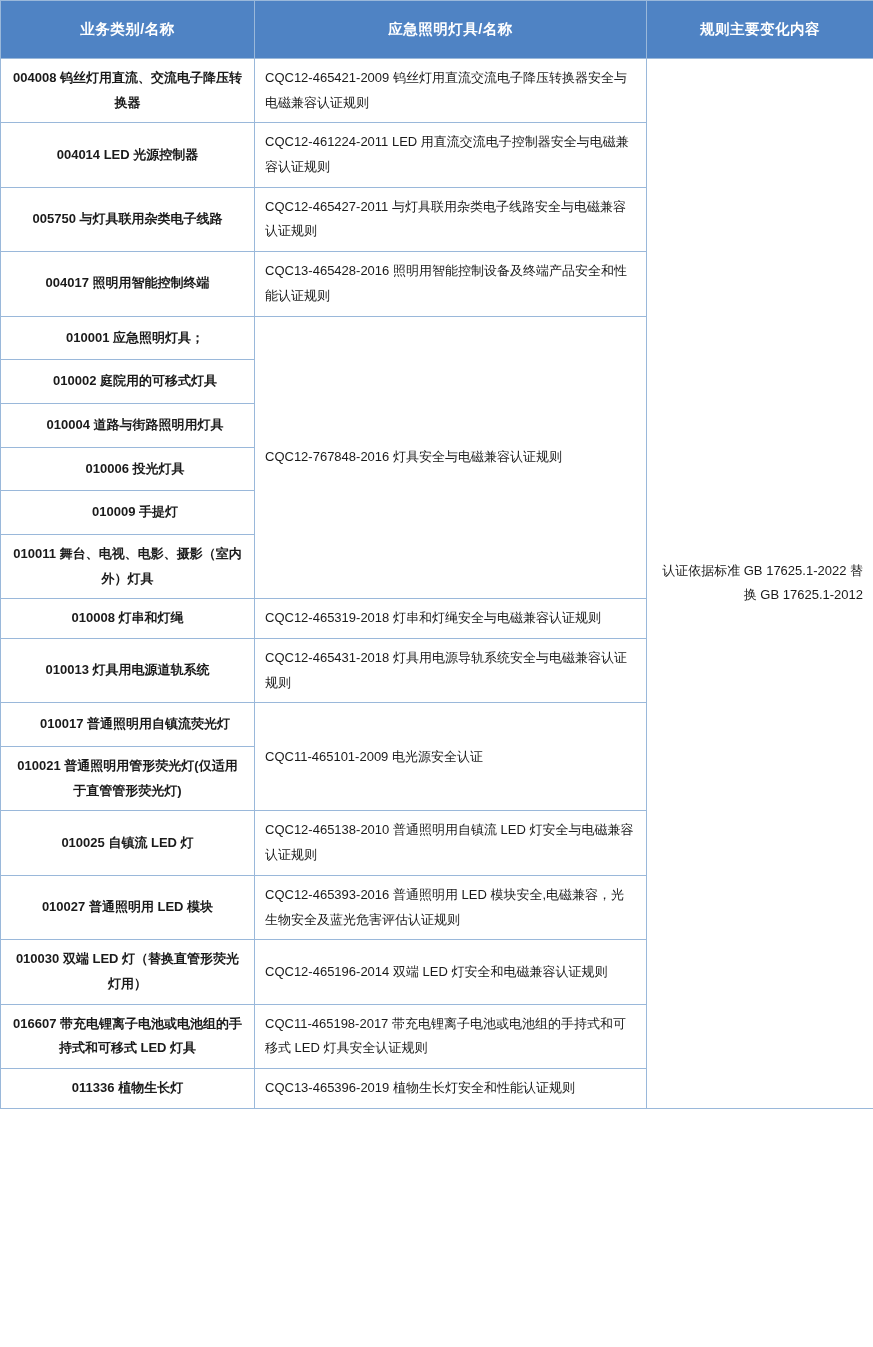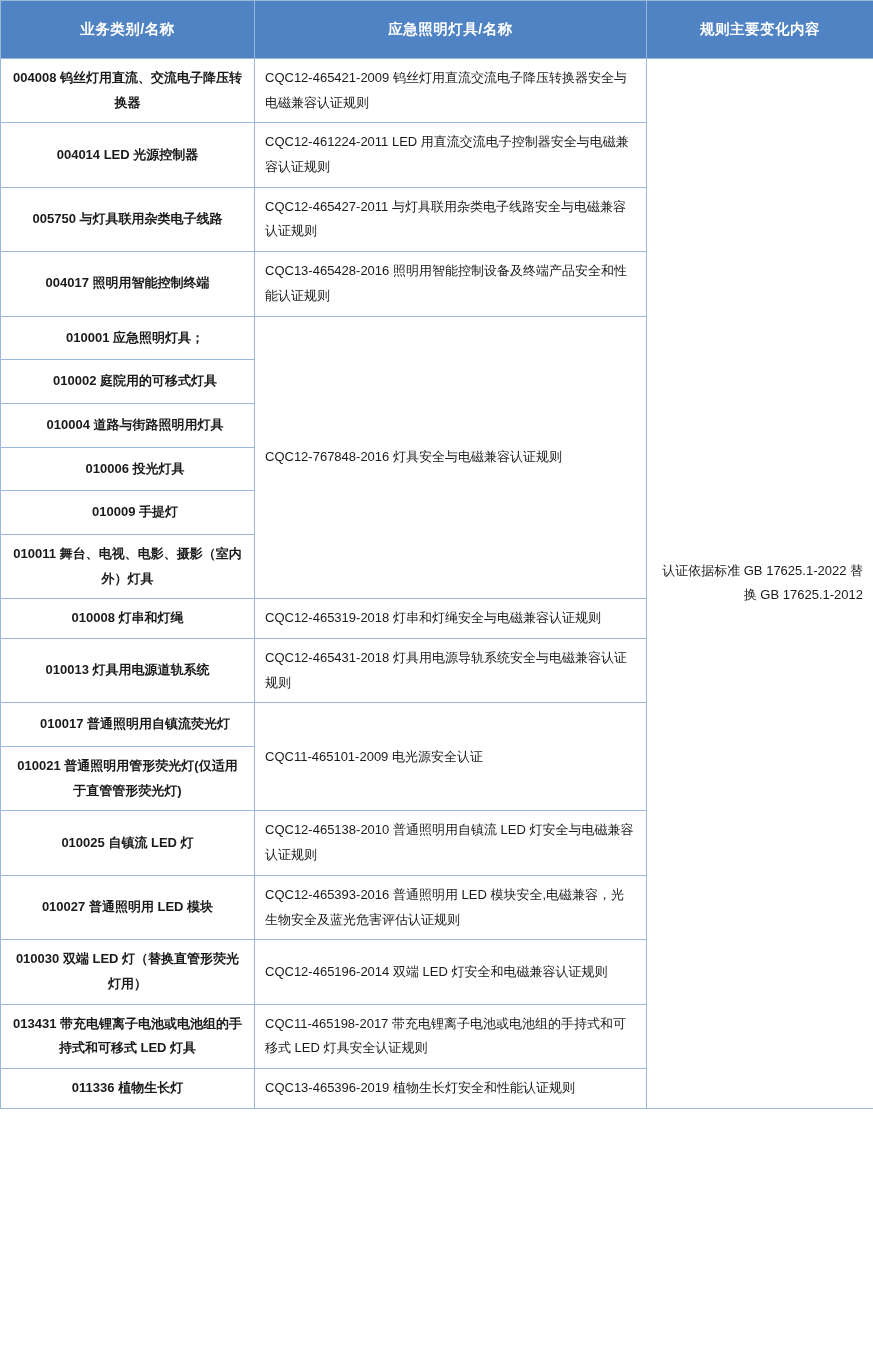--- a/index.html
+++ b/index.html
@@ -141,21 +141,21 @@
     </tr>
     <tr>
       <td class="cat">010027 普通照明用 LED 模块</td>
       <td class="rule">CQC12-465393-2016 普通照明用 LED 模块安全,电磁兼容，光生物安全及蓝光危害评估认证规则</td>
     </tr>
     <tr>
       <td class="cat">010030 双端 LED 灯（替换直管形荧光灯用）</td>
       <td class="rule rule-alt">CQC12-465196-2014 双端 LED 灯安全和电磁兼容认证规则</td>
     </tr>
     <tr>
-      <td class="cat">013431 带充电锂离子电池或电池组的手持式和可移式 LED 灯具</td>
+      <td class="cat">016607 带充电锂离子电池或电池组的手持式和可移式 LED 灯具</td>
       <td class="rule">CQC11-465198-2017 带充电锂离子电池或电池组的手持式和可移式 LED 灯具安全认证规则</td>
     </tr>
     <tr>
       <td class="cat">011336 植物生长灯</td>
       <td class="rule rule-alt">CQC13-465396-2019 植物生长灯安全和性能认证规则</td>
     </tr>
   </tbody>
 </table>
 
 </body></html>

